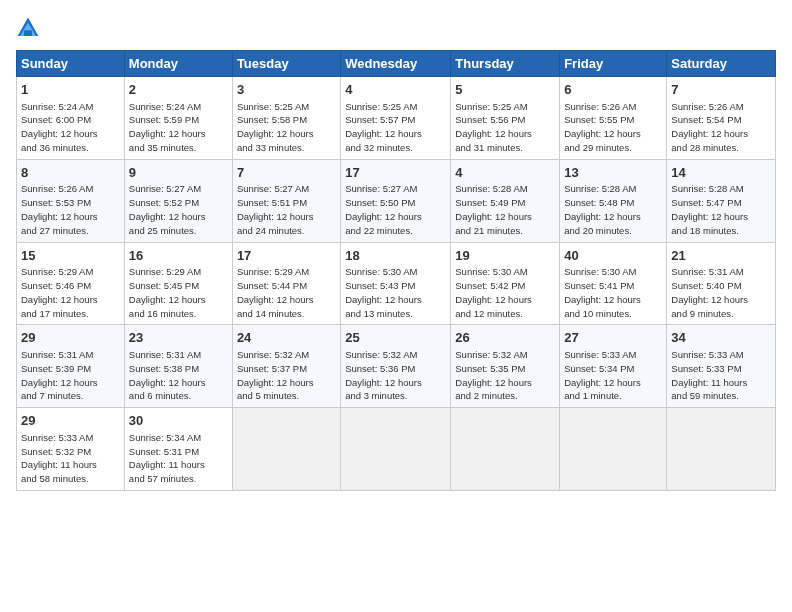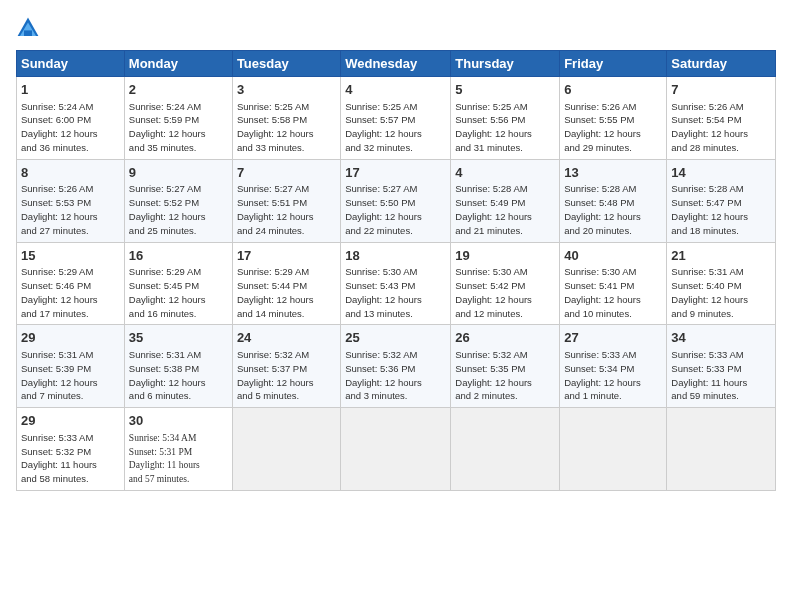--- a/index.html
+++ b/index.html
@@ -217,21 +217,21 @@
           <td><span class="day-num">21</span><span class="day-info" style="white-space: pre-line;">Sunrise: 5:31 AM
 Sunset: 5:40 PM
 Daylight: 12 hours
 and 9 minutes.</span></td>
         </tr>
         <tr>
           <td><span class="day-num">29</span><span class="day-info" style="white-space: pre-line;">Sunrise: 5:31 AM
 Sunset: 5:39 PM
 Daylight: 12 hours
 and 7 minutes.</span></td>
-          <td><span class="day-num">35</span><span class="day-info" style="white-space: pre-line;">Sunrise: 5:31 AM
+          <td><span class="day-num">23</span><span class="day-info" style="white-space: pre-line;">Sunrise: 5:31 AM
 Sunset: 5:38 PM
 Daylight: 12 hours
 and 6 minutes.</span></td>
           <td><span class="day-num">24</span><span class="day-info" style="white-space: pre-line;">Sunrise: 5:32 AM
 Sunset: 5:37 PM
 Daylight: 12 hours
 and 5 minutes.</span></td>
           <td><span class="day-num">25</span><span class="day-info" style="white-space: pre-line;">Sunrise: 5:32 AM
 Sunset: 5:36 PM
 Daylight: 12 hours
@@ -247,21 +247,21 @@
           <td><span class="day-num">34</span><span class="day-info" style="white-space: pre-line;">Sunrise: 5:33 AM
 Sunset: 5:33 PM
 Daylight: 11 hours
 and 59 minutes.</span></td>
         </tr>
         <tr>
           <td><span class="day-num">29</span><span class="day-info" style="white-space: pre-line;">Sunrise: 5:33 AM
 Sunset: 5:32 PM
 Daylight: 11 hours
 and 58 minutes.</span></td>
-          <td><span class="day-num">30</span><span class="day-info" style="white-space: pre-line; font-family: Liberation Serif, serif;">Sunrise: 5:34 AM
+          <td><span class="day-num">30</span><span class="day-info" style="white-space: pre-line;">Sunrise: 5:34 AM
 Sunset: 5:31 PM
 Daylight: 11 hours
 and 57 minutes.</span></td>
           <td class="empty"></td>
           <td class="empty"></td>
           <td class="empty"></td>
           <td class="empty"></td>
           <td class="empty"></td>
         </tr>
       </tbody>

